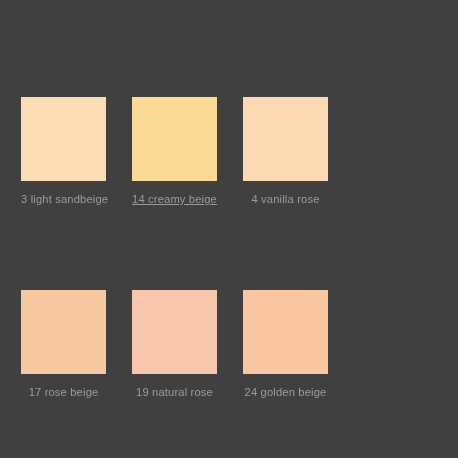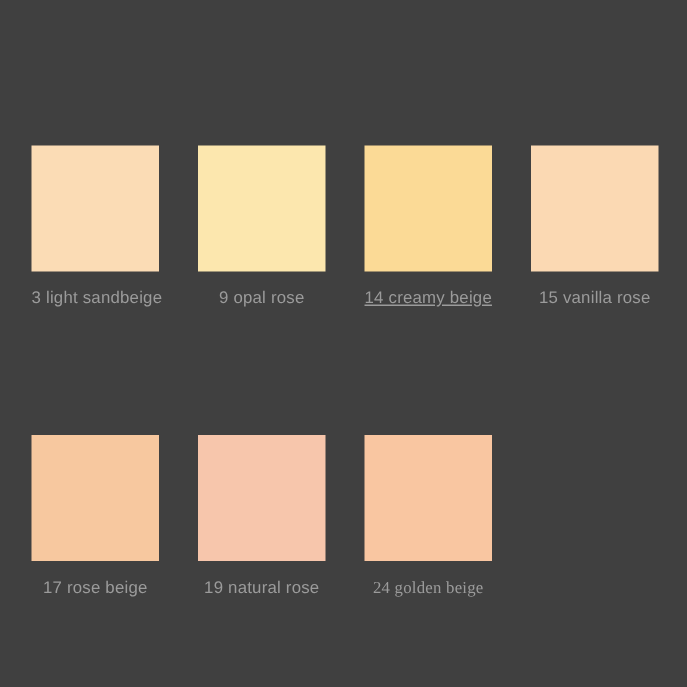--- a/index.html
+++ b/index.html
@@ -67,52 +67,48 @@
 
   <div class="swatch-grid">
 
     <div class="swatch-row">
 
       <div class="swatch-cell">
         <span class="swatch-chip" style="background-color: rgb(251, 220, 181);"></span>
         <span class="swatch-label" style="color: rgb(155, 155, 155);">3 light sandbeige</span>
       </div>
 
-      <div class="swatch-cell">
-        <span class="swatch-chip" style="background-color: rgb(252, 231, 174);"></span>
-        <span class="swatch-label" style="color: rgb(155, 155, 155);">9 opal rose</span>
-      </div>
 
       <div class="swatch-cell">
         <span class="swatch-chip" style="background-color: rgb(251, 218, 150);"></span>
         <span class="swatch-label" style="color: rgb(155, 155, 155); text-decoration: underline;">14 creamy beige</span>
       </div>
 
       <div class="swatch-cell">
         <span class="swatch-chip" style="background-color: rgb(251, 217, 179);"></span>
-        <span class="swatch-label" style="color: rgb(155, 155, 155);">15 vanilla rose</span>
+        <span class="swatch-label" style="color: rgb(155, 155, 155);">4 vanilla rose</span>
       </div>
 
     </div>
 
     <div class="swatch-row">
 
       <div class="swatch-cell">
         <span class="swatch-chip" style="background-color: rgb(247, 200, 159);"></span>
         <span class="swatch-label" style="color: rgb(155, 155, 155);">17 rose beige</span>
       </div>
 
       <div class="swatch-cell">
         <span class="swatch-chip" style="background-color: rgb(247, 198, 172);"></span>
         <span class="swatch-label" style="color: rgb(155, 155, 155);">19 natural rose</span>
       </div>
 
       <div class="swatch-cell">
         <span class="swatch-chip" style="background-color: rgb(249, 198, 161);"></span>
-        <span class="swatch-label" style="color: rgb(155, 155, 155); font-family: Liberation Serif, serif;">24 golden beige</span>
+        <span class="swatch-label" style="color: rgb(155, 155, 155);">24 golden beige</span>
       </div>
 
 
     </div>
 
   </div>
 
 </div>
 
 </body></html>

